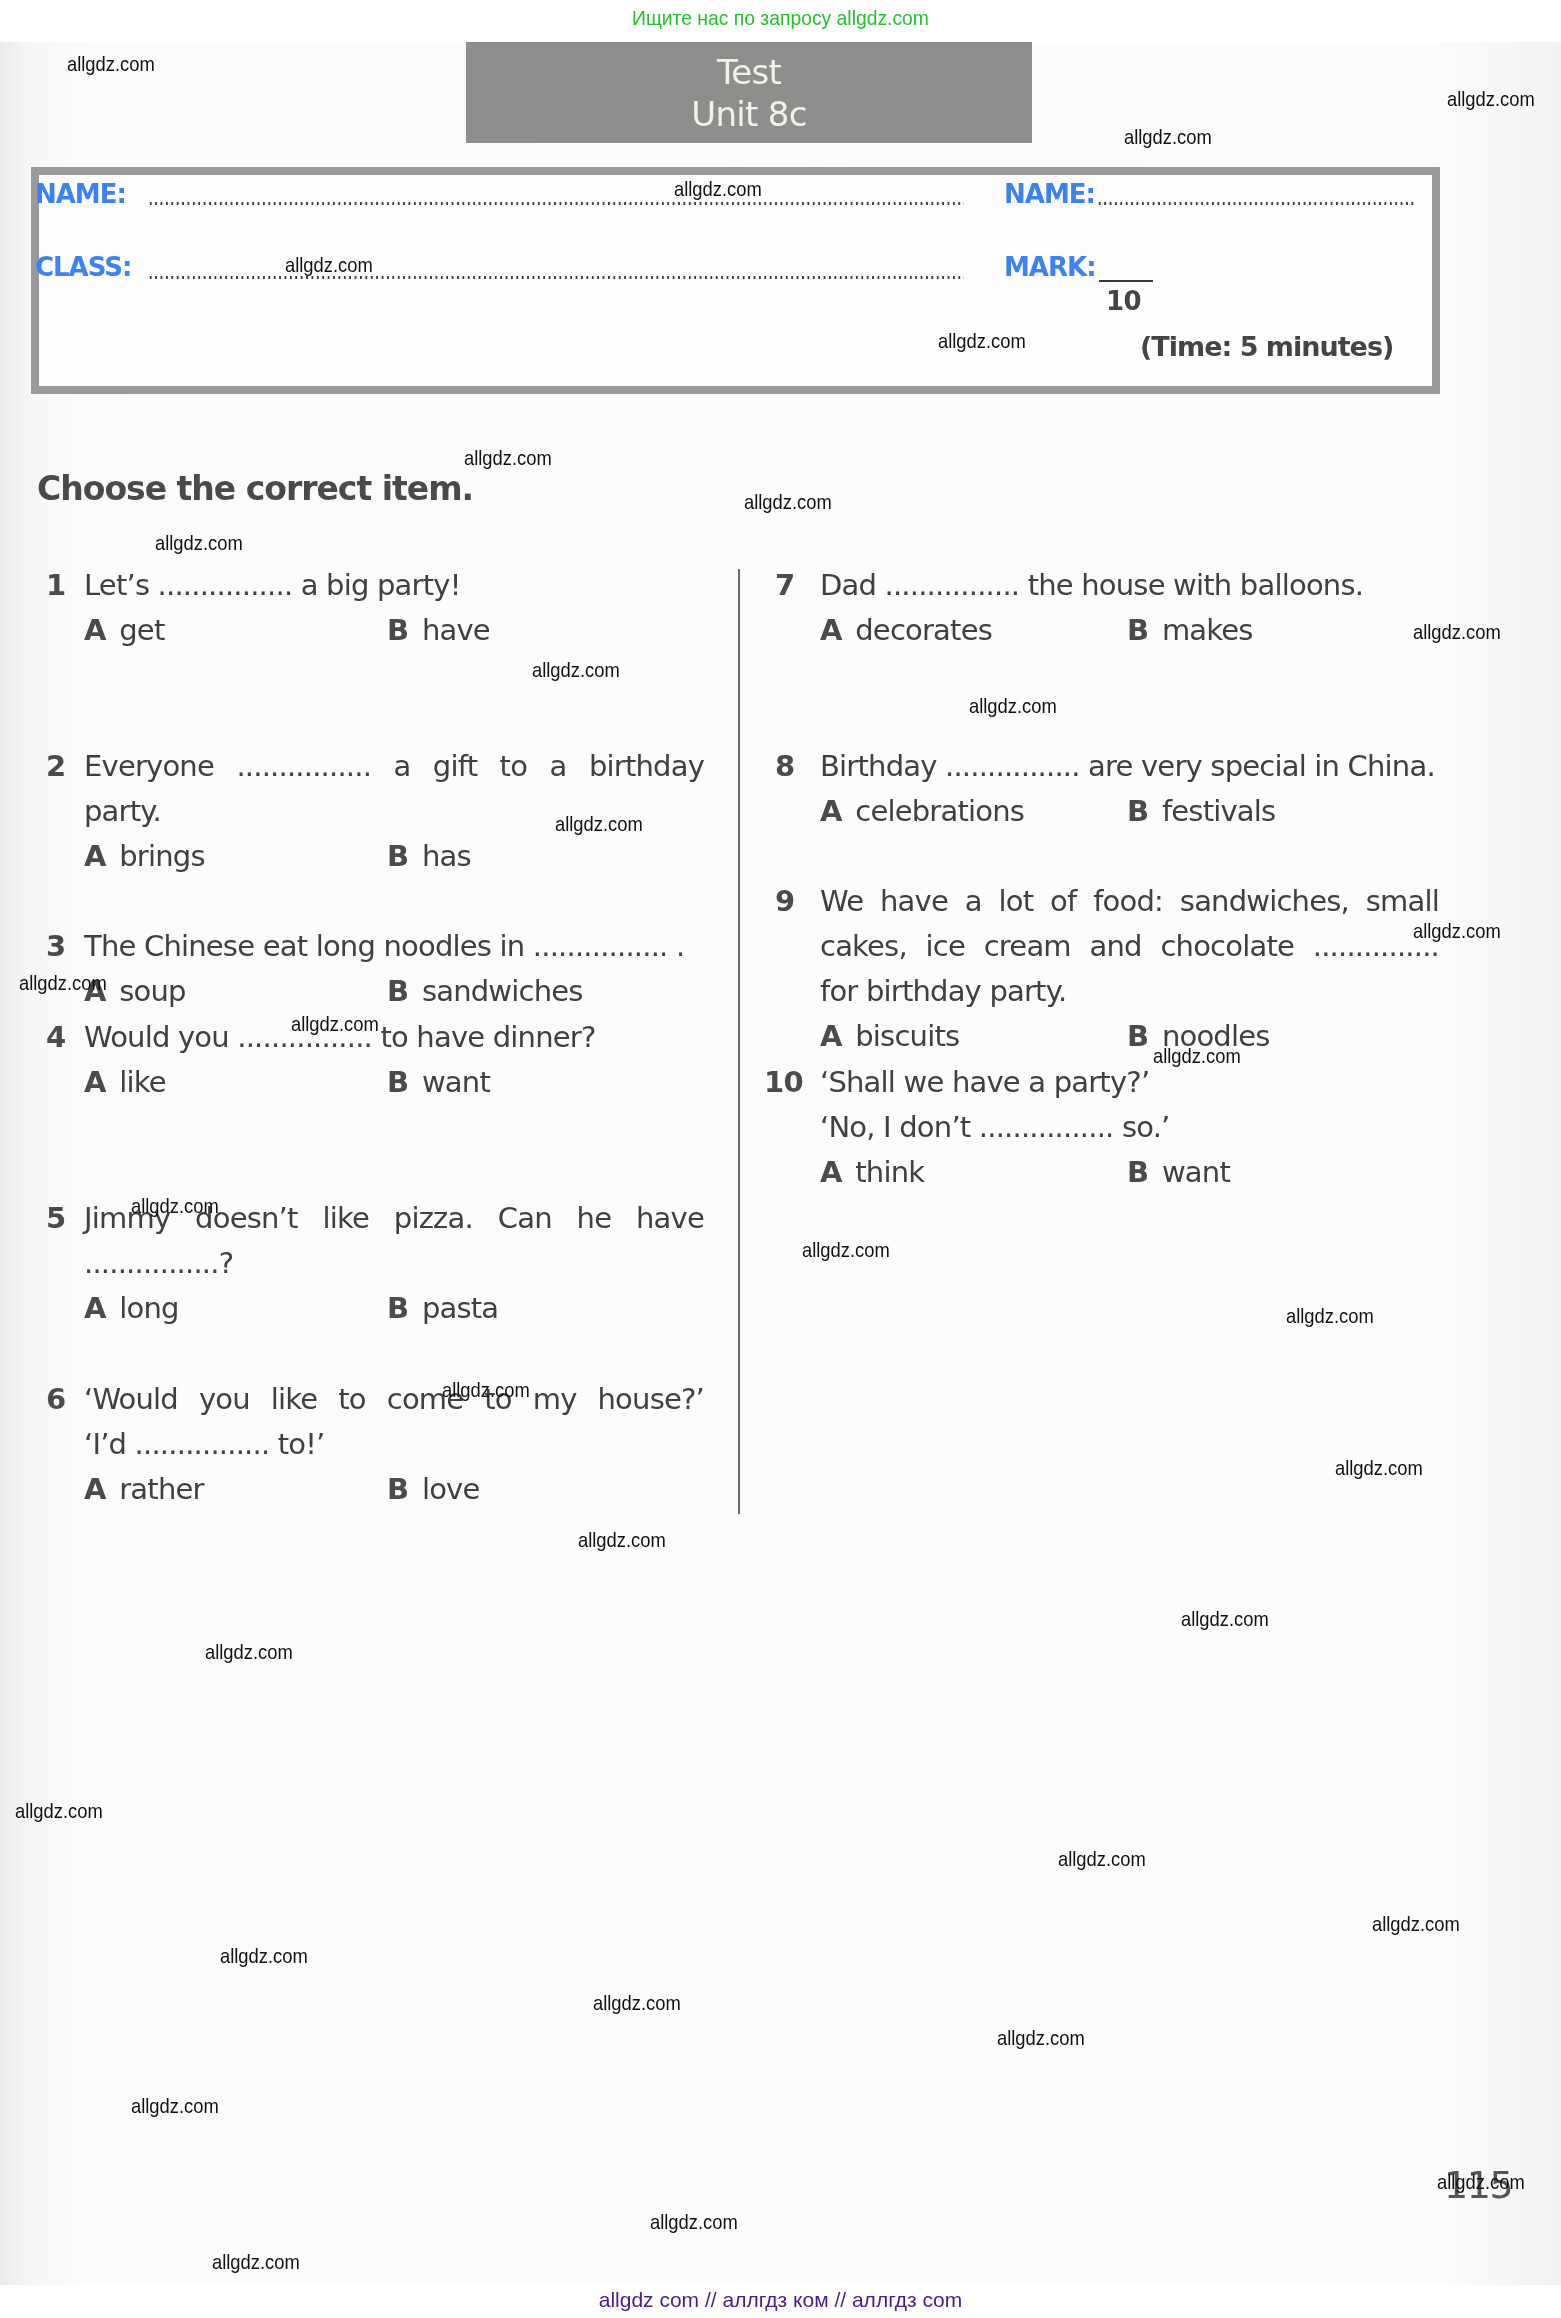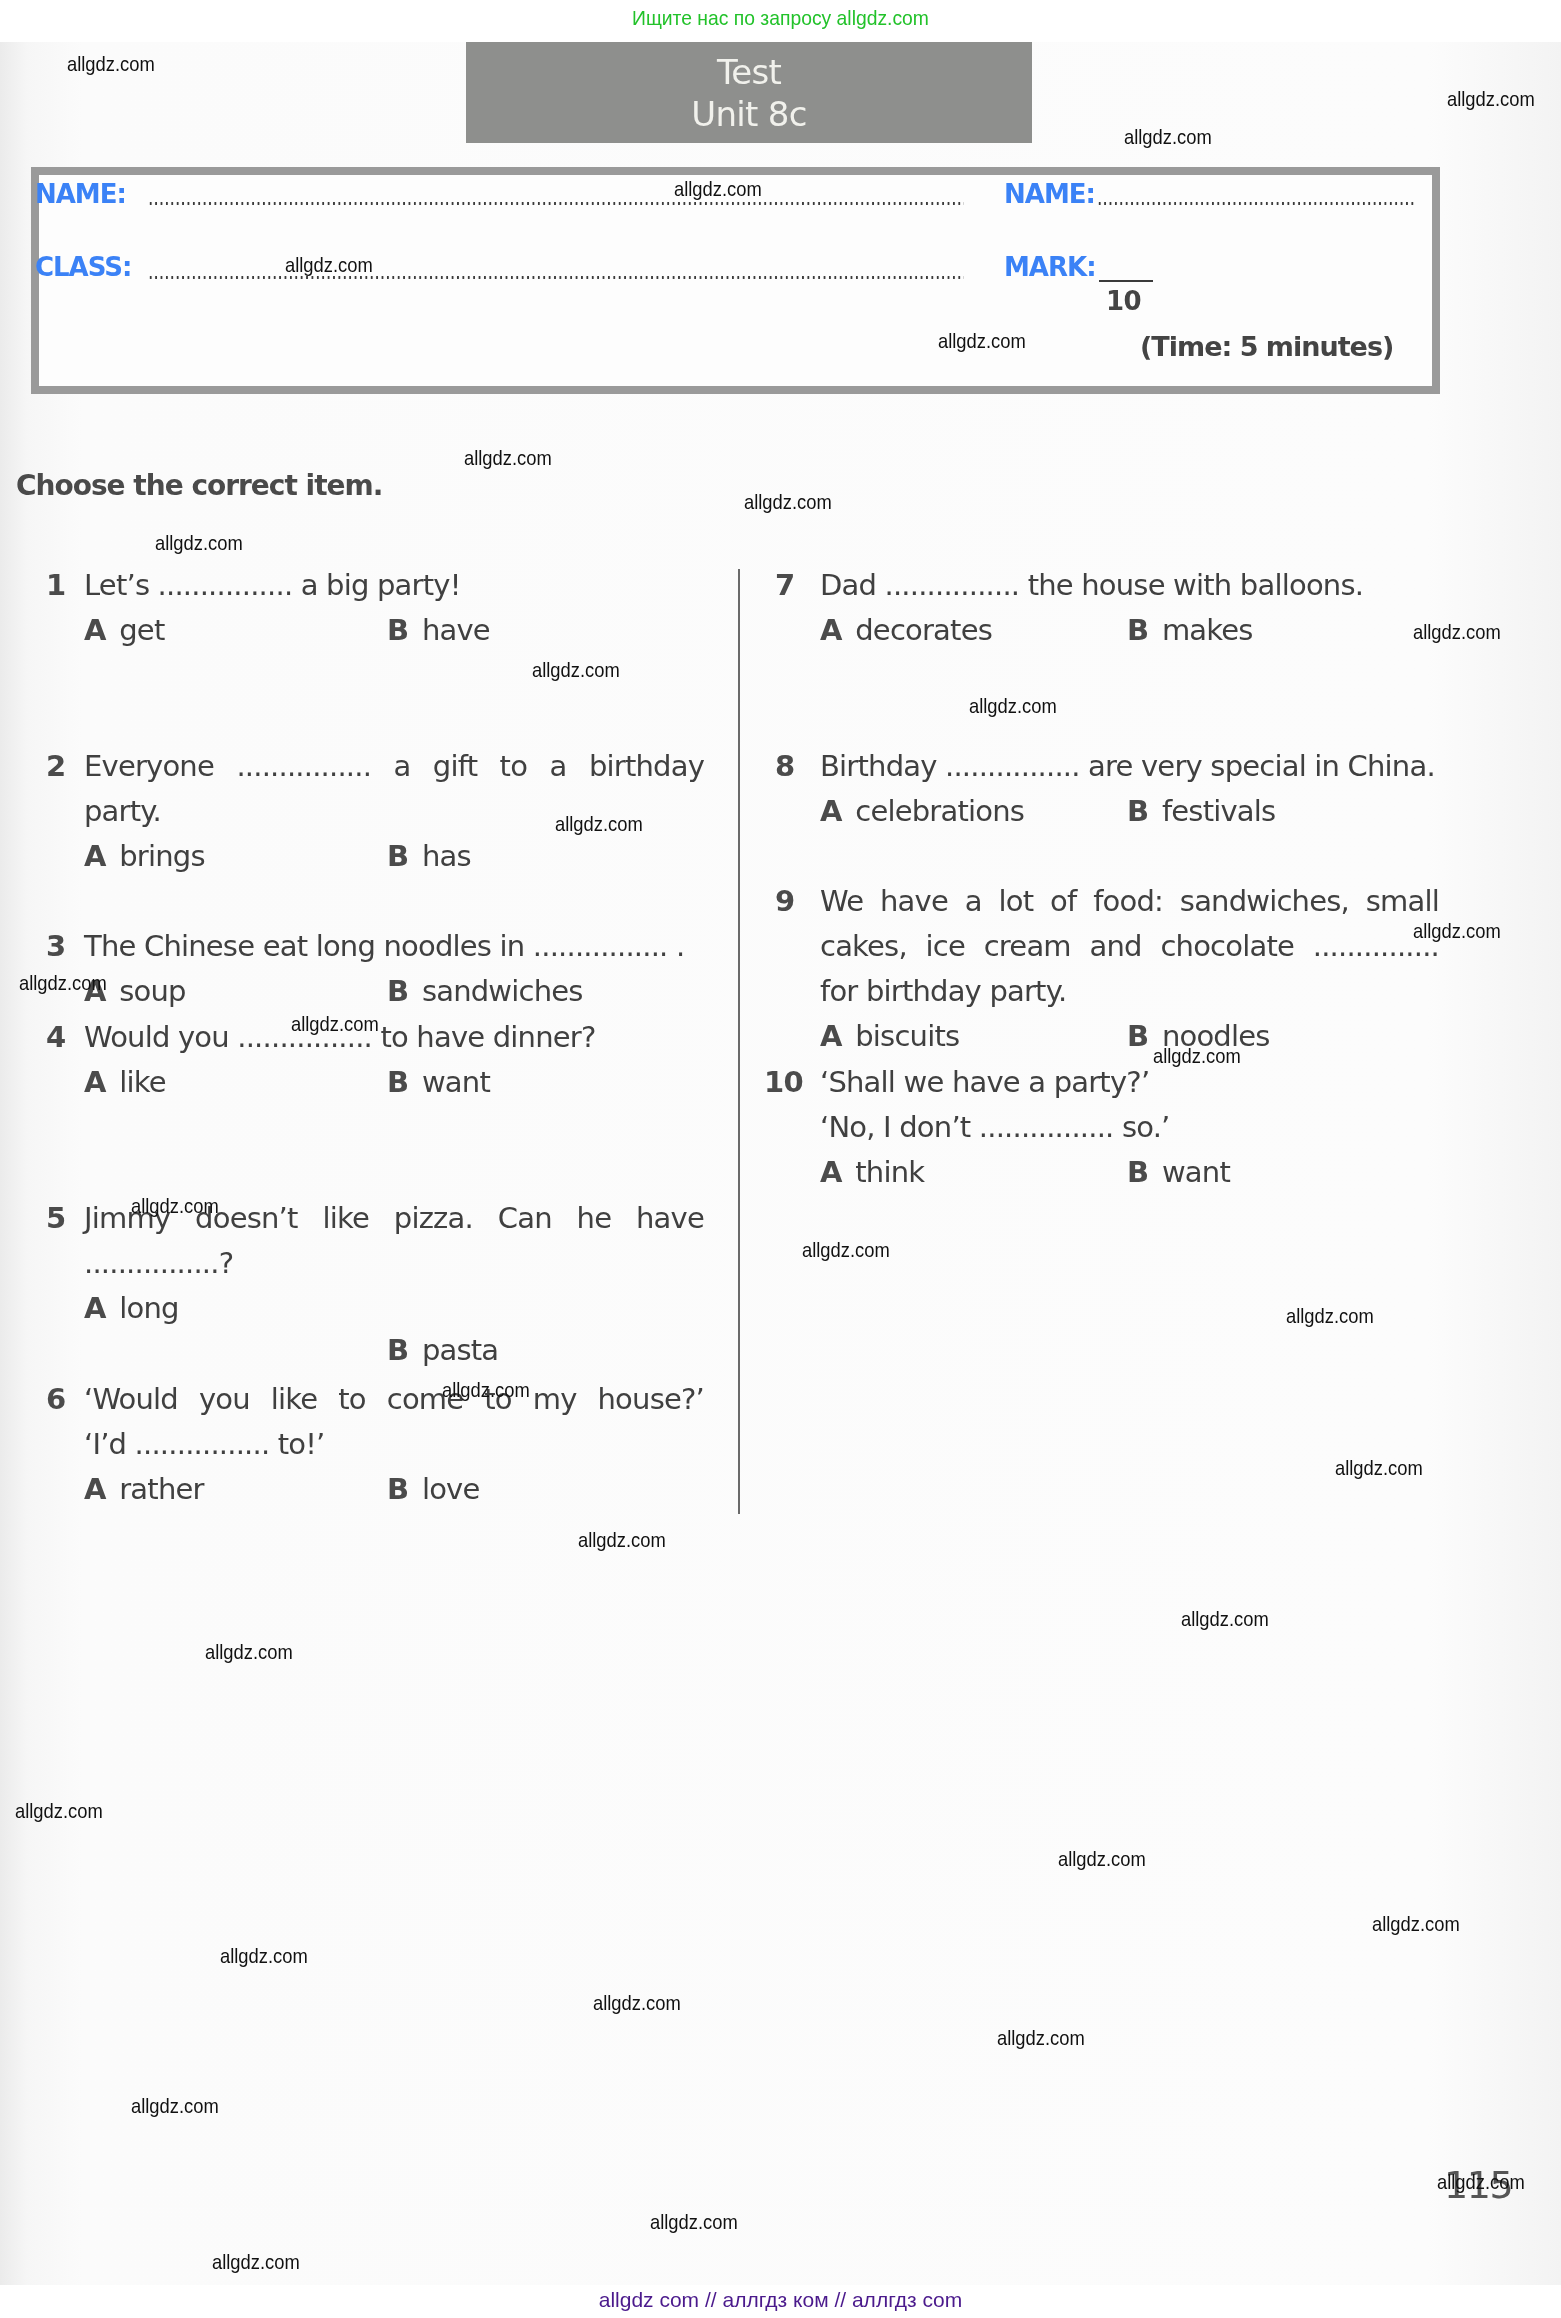--- a/index.html
+++ b/index.html
@@ -36,21 +36,21 @@
   }
   .dots {
     position: absolute; height: 2.7px;
     background-image: radial-gradient(circle, #3a3a3a 1.1px, transparent 1.4px);
     background-size: 5.4px 2.7px; background-repeat: repeat-x;
   }
   .mark-line { position: absolute; height: 2px; background: #3a3a3a; }
   .mark-denom { position: absolute; font-size: 26px; font-weight: bold; color:#444; letter-spacing:-0.7px; }
   .time-text { position: absolute; font-size: 27px; font-weight: bold; color:#444; letter-spacing:-1px; }
   .instruction {
-    position: absolute; left: 16px; top: 427px; font-size: 28px; font-weight: bold;
+    position: absolute; left: 37px; top: 427px; font-size: 33px; font-weight: bold;
     color: #4a4a4a; letter-spacing: -1px;
   }
   .divider { position: absolute; left: 738px; top: 527px; width: 2px; height: 945px; background: #6a6a6a; }
   .q {
     position: absolute; font-size: 29px; line-height: 45px; color: #404040;
     letter-spacing: -0.8px;
   }
   .q .num { position: absolute; top: 0; font-weight: bold; color: #4b4b4b; }
   .q .line { position: absolute; white-space: nowrap; }
   .q .opt { position: absolute; white-space: nowrap; }
@@ -129,21 +129,21 @@
     <span class="line" style="left:38px; top:0;">Would you ................ to have dinner?</span>
     <span class="opt" style="left:38px; top:45px;"><span class="letter">A</span><span>like</span></span>
     <span class="opt" style="left:341px; top:45px;"><span class="letter">B</span><span>want</span></span>
   </div>
 
   <div class="q" style="left:46px; top:1154px; width:659px; height:136px;">
     <span class="num" style="left:0;">5</span>
     <span class="line justify" style="left:38px; top:0; width:620px;">Jimmy doesn’t like pizza. Can he have</span>
     <span class="line" style="left:38px; top:45px;">................?</span>
     <span class="opt" style="left:38px; top:90px;"><span class="letter">A</span><span>long</span></span>
-    <span class="opt" style="left:341px; top:90px;margin-top:42px;"><span class="letter">B</span><span>pasta</span></span>
+    <span class="opt" style="left:341px; top:90px;"><span class="letter">B</span><span>pasta</span></span>
   </div>
 
   <div class="q" style="left:46px; top:1335px; width:659px; height:136px;">
     <span class="num" style="left:0;">6</span>
     <span class="line justify" style="left:38px; top:0; width:620px;">‘Would you like to come to my house?’</span>
     <span class="line" style="left:38px; top:45px;">‘I’d ................ to!’</span>
     <span class="opt" style="left:38px; top:90px;"><span class="letter">A</span><span>rather</span></span>
     <span class="opt" style="left:341px; top:90px;"><span class="letter">B</span><span>love</span></span>
   </div>
 

